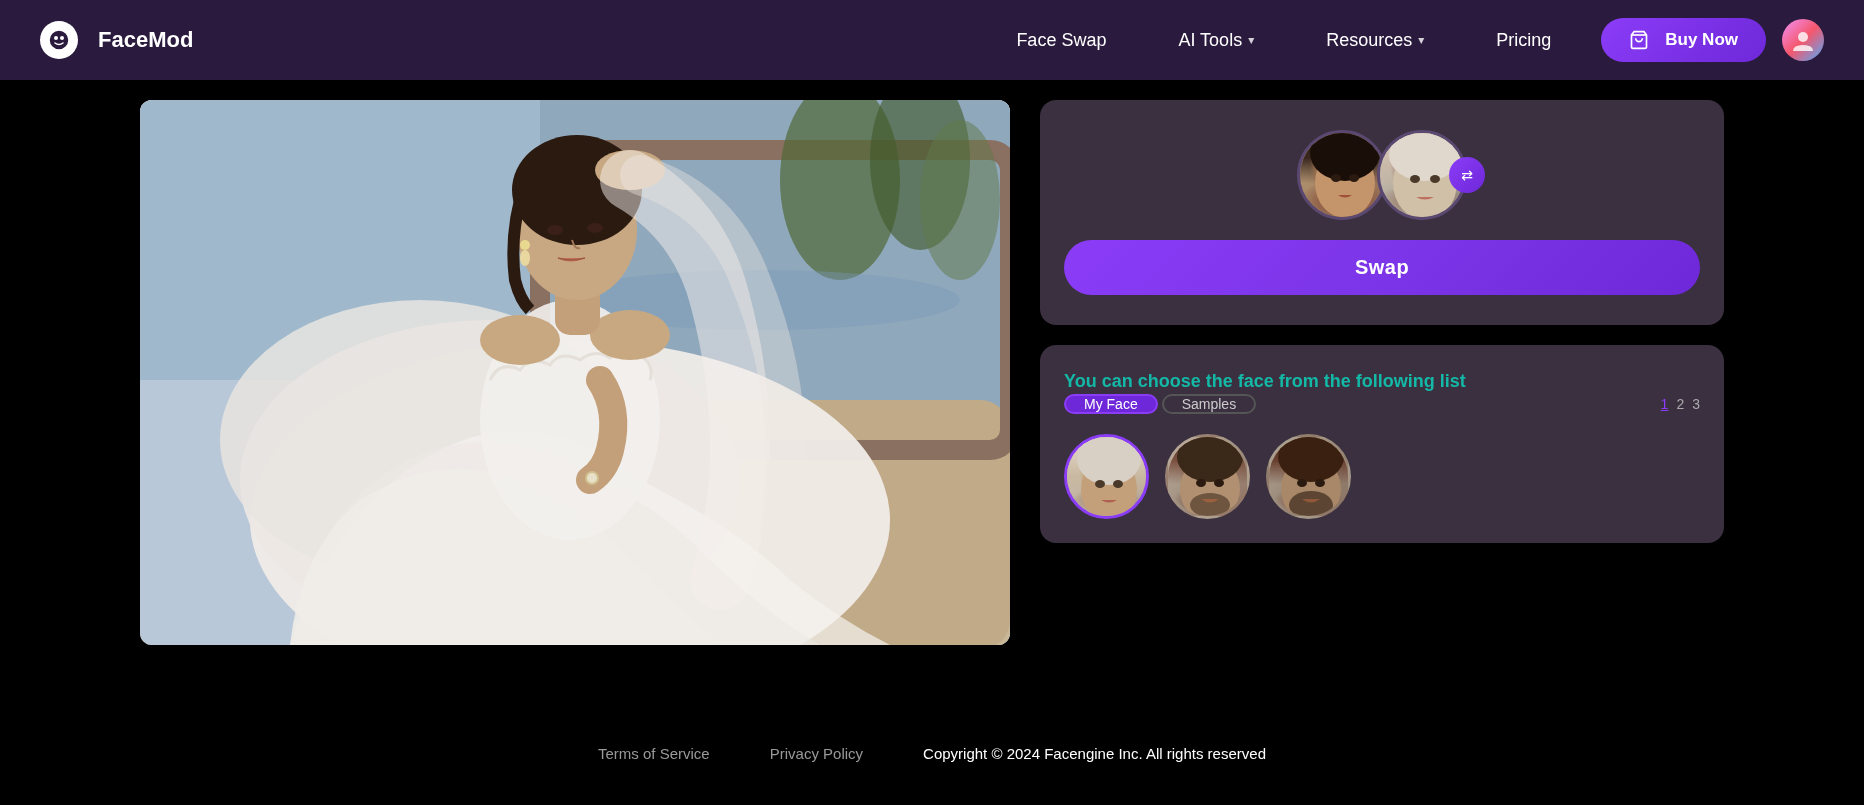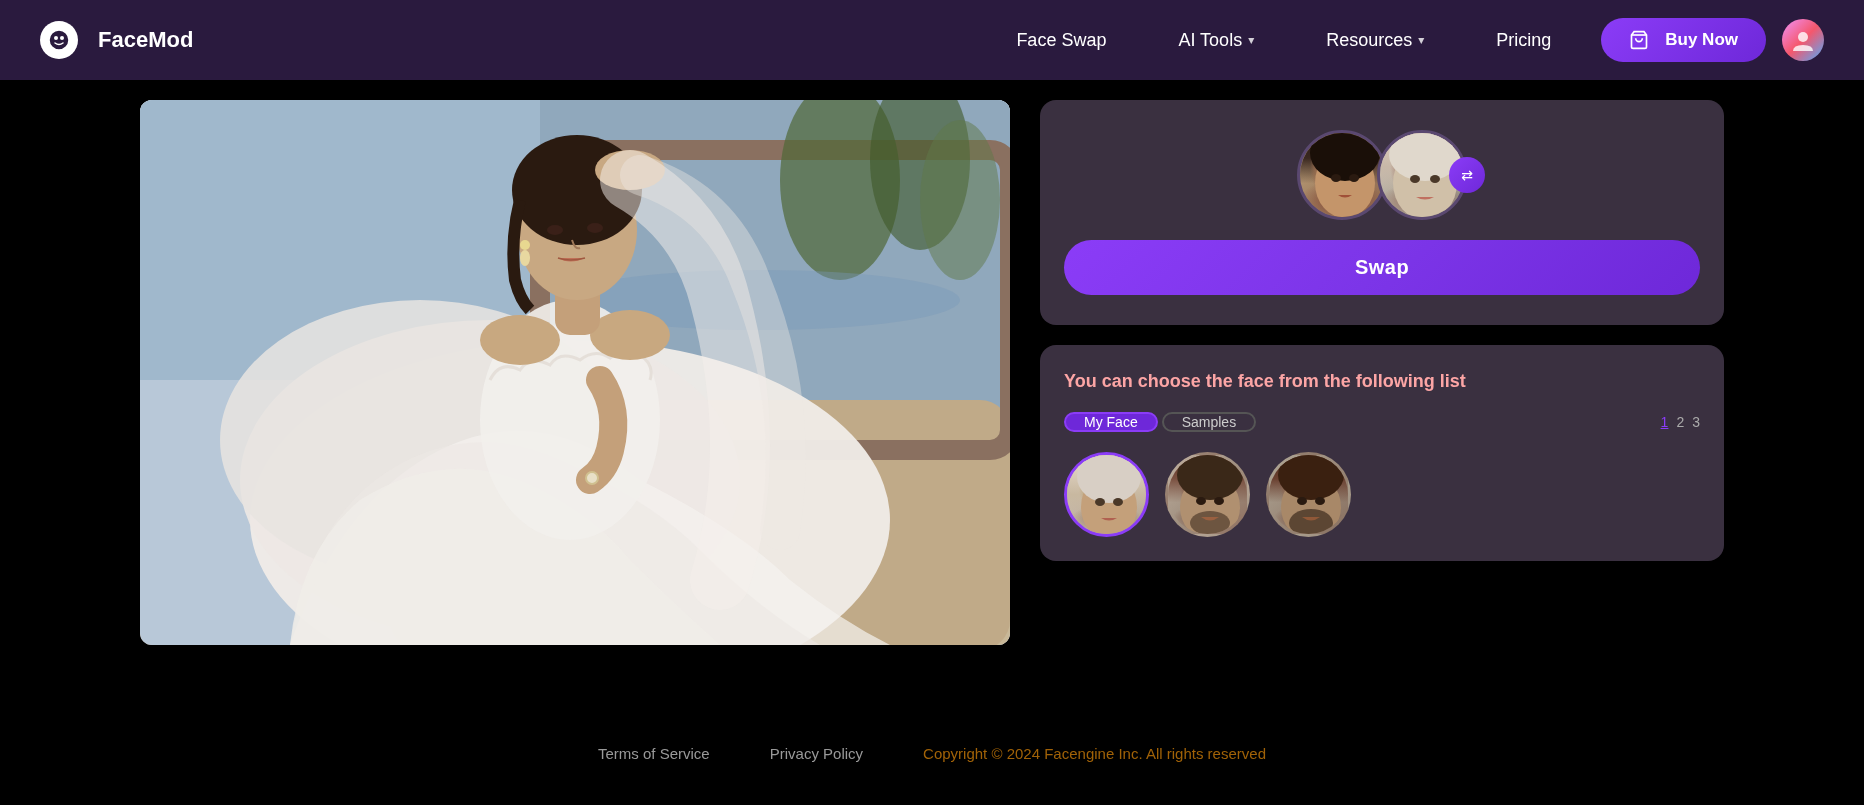--- a/index.html
+++ b/index.html
@@ -220,24 +220,23 @@
       letter-spacing: 0.5px;
     }
 
     
     .face-list-card {
       background: #3a3040;
       border-radius: 16px;
       padding: 24px;
     }
     .face-list-title {
-      color: #fca5a5;
+      color: #14b8a6;
       font-size: 18px;
       font-weight: 700;
-      margin-bottom: 18px;
       line-height: 1.4;
     }
     .face-tabs {
       display: flex;
       align-items: center;
       justify-content: space-between;
       margin-bottom: 20px;
     }
     .face-tab-group {
       display: flex;
@@ -333,21 +332,21 @@
       justify-content: center;
       gap: 60px;
     }
     .footer-link {
       color: #999;
       font-size: 15px;
       cursor: pointer;
       text-decoration: none;
     }
     .footer-copyright {
-      color: #a16207;
+      color: #ffffff;
       font-size: 15px;
     }
   </style>
 </head>
 <body>
 
 <nav class="navbar">
   <div class="navbar-brand">
     <div class="brand-icon">
       <svg width="24" height="24" viewBox="0 0 24 24" fill="none">

